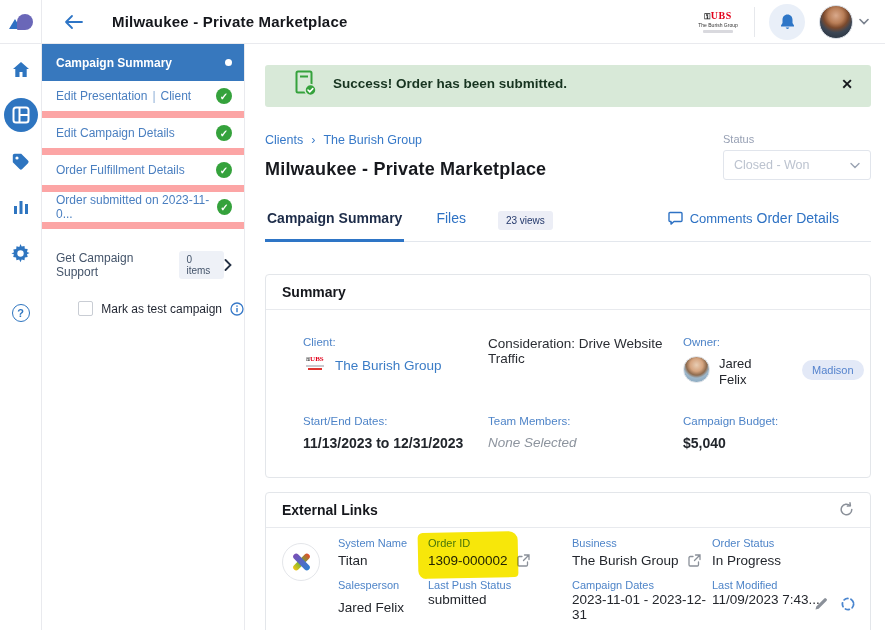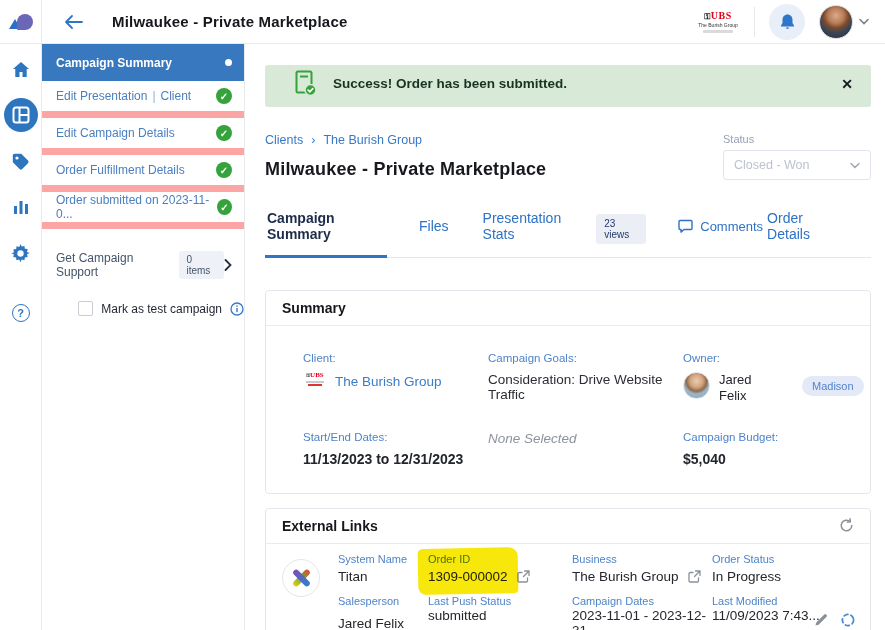--- a/index.html
+++ b/index.html
@@ -270,23 +270,20 @@
         </div>
       </div>
 
       <div class="tabs">
         <div class="tab active">
             <span>Campaign Summary</span>
           </div>
         <div class="tab">
             <span>Files</span>
           </div>
-        <div class="tab" style="margin-right:12px;">
-            <span>Presentation Stats</span>
-          </div>
         <span class="views-badge">23 views</span>
         <div class="tab comments">
           <svg width="15" height="14" viewBox="0 0 15 14">
             <path d="M2 1.5h11a1 1 0 0 1 1 1v7a1 1 0 0 1-1 1H6l-3 2.6V10.5H2a1 1 0 0 1-1-1v-7a1 1 0 0 1 1-1z" fill="none" stroke="#2e72c4" stroke-width="1.4" stroke-linejoin="round"></path>
           </svg>
           <span>Comments</span>
         </div>
         <div class="tab">
             <span>Order Details</span>
           </div>
@@ -302,41 +299,41 @@
             <div class="client-line">
               <div class="mini-ubs">
                 <div class="t"><span class="k">⚿</span>UBS</div>
                 <div class="b1"></div>
                   <div class="b2"></div>
               </div>
               <span class="client-link">The Burish Group</span>
             </div>
           </div>
           <div>
-            <div class="f-label">Campaign Goals:</div>
             <div class="f-value" style="max-width:185px;">Consideration: Drive Website Traffic</div>
           </div>
           <div>
             <div class="f-label">Owner:</div>
             <div class="owner-line">
               <div class="avatar-sm"></div>
               <span class="owner-name">Jared Felix</span>
               <span class="owner-pill">Madison</span>
               <span class="pencil-btn">
                 <svg width="14" height="14" viewBox="0 0 14 14">
                   <path d="M1.5 12.5l.8-3.1 8-8a1.2 1.2 0 0 1 1.7 0l.6.6a1.2 1.2 0 0 1 0 1.7l-8 8z" fill="#8a9099"></path>
                 </svg>
               </span>
             </div>
           </div>
           <div>
             <div class="f-label">Start/End Dates:</div>
             <div class="f-value bold-val">11/13/2023 to 12/31/2023</div>
           </div>
           <div>
+            <div class="f-label">Team Members:</div>
             <div class="f-value italic-muted">None Selected</div>
           </div>
           <div>
             <div class="f-label">Campaign Budget:</div>
             <div class="f-value bold-val">$5,040</div>
           </div>
         </div>
       </div>
 
       <div class="card ext-card">

